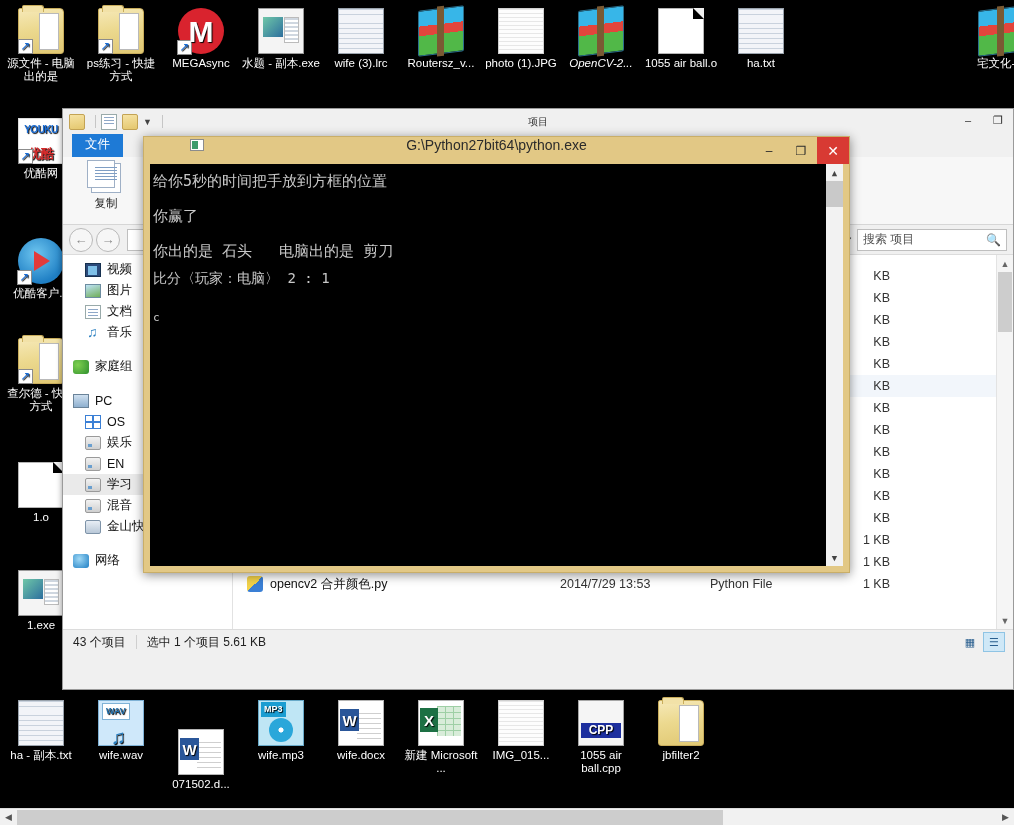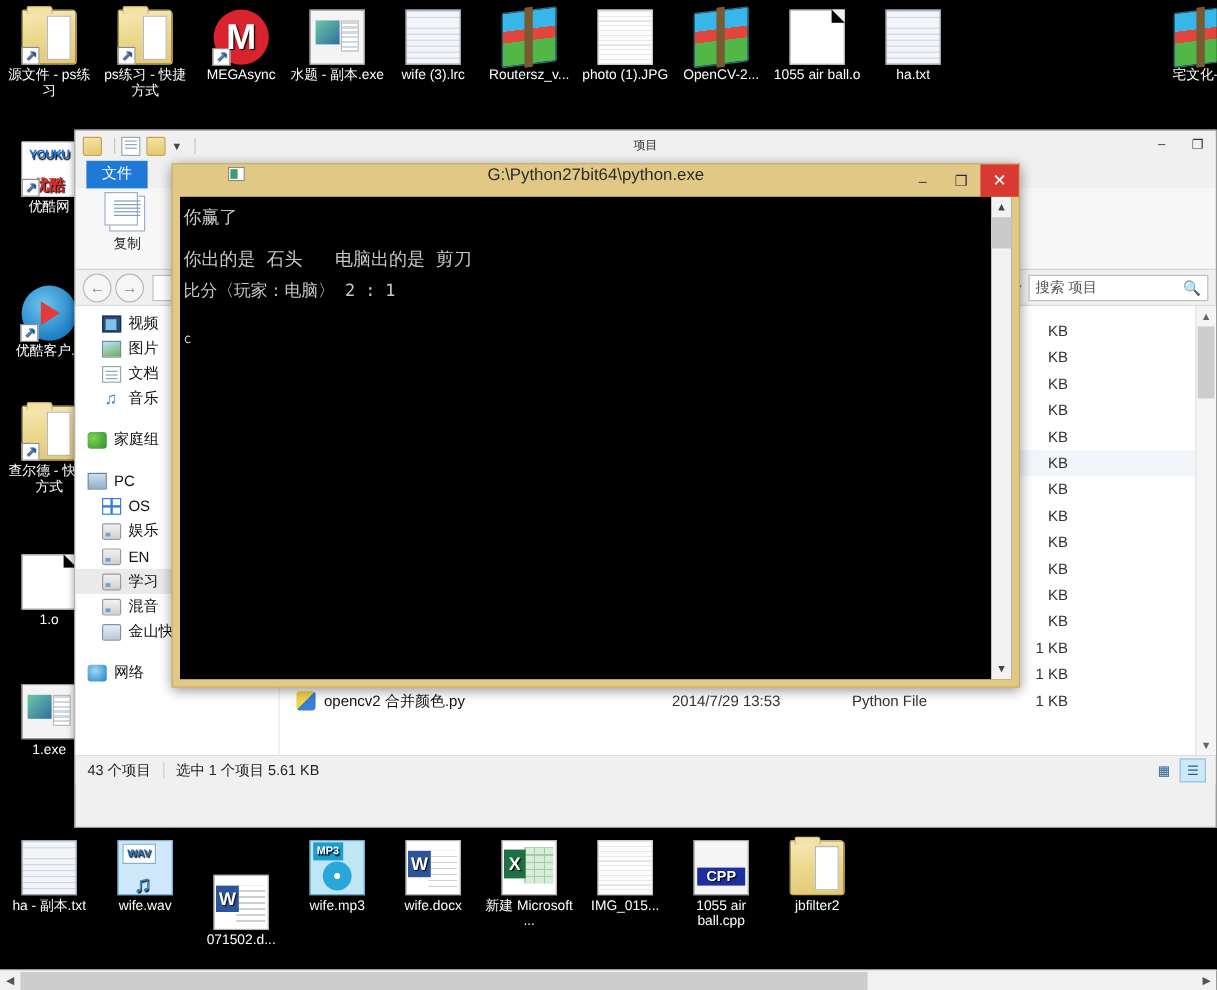--- a/index.html
+++ b/index.html
@@ -220,21 +220,21 @@
 <body>
 
 <div id="root">
 
   <div class="desktop">
     <div id="desk-icons">
         <div class="dicon" style="left: 2px; top: 8px;">
           <div class="glyph ico-folder">
             <span class="shortcut-arrow"></span>
           </div>
-          <span class="lbl">源文件 - ps练习</span>
+          <span class="lbl">源文件 - 电脑出的是</span>
         </div>
         <div class="dicon" style="left: 82px; top: 8px;">
           <div class="glyph ico-folder">
             <span class="shortcut-arrow"></span>
           </div>
           <span class="lbl">ps练习 - 快捷方式</span>
         </div>
         <div class="dicon" style="left: 162px; top: 8px;">
           <div class="glyph ico-mega">
             <span class="shortcut-arrow"></span>
@@ -250,21 +250,21 @@
           <span class="lbl">wife (3).lrc</span>
         </div>
         <div class="dicon" style="left: 402px; top: 8px;">
           <div class="glyph ico-rar"></div>
           <span class="lbl">Routersz_v...</span>
         </div>
         <div class="dicon" style="left: 482px; top: 8px;">
           <div class="glyph ico-photo"></div>
           <span class="lbl">photo (1).JPG</span>
         </div>
-        <div class="dicon" style="left: 562px; top: 8px;">
+        <div class="dicon" style="left: 562px; top: 8px; font-style: italic;">
           <div class="glyph ico-rar"></div>
           <span class="lbl">OpenCV-2...</span>
         </div>
         <div class="dicon" style="left: 642px; top: 8px;">
           <div class="glyph ico-doc"></div>
           <span class="lbl">1055 air ball.o</span>
         </div>
         <div class="dicon" style="left: 722px; top: 8px;">
           <div class="glyph ico-txt"></div>
           <span class="lbl">ha.txt</span>
@@ -569,20 +569,21 @@
       <span class="cico"></span>
       <span class="ct">G:\Python27bit64\python.exe</span>
       <div class="con-btns">
         <div>–</div>
         <div>❐</div>
         <div class="cclose">✕</div>
       </div>
     </div>
     <div class="con-screen">
       <div class="con-text" id="con-text">
+          <div class="con-line">给你5秒的时间把手放到方框的位置</div>
           <div class="con-line">你赢了</div>
           <div class="con-line">你出的是 石头   电脑出的是 剪刀</div>
           <div class="con-line tight">比分〈玩家：电脑〉 2 : 1</div>
           <div style="height: 20px;"></div>
           <div class="con-line tight" style="font-size: 11px;">c</div>
         </div>
       <div class="con-scroll">
         <div class="carr">▲</div>
         <div class="cthumb"></div>
         <div class="carr bot">▼</div>

